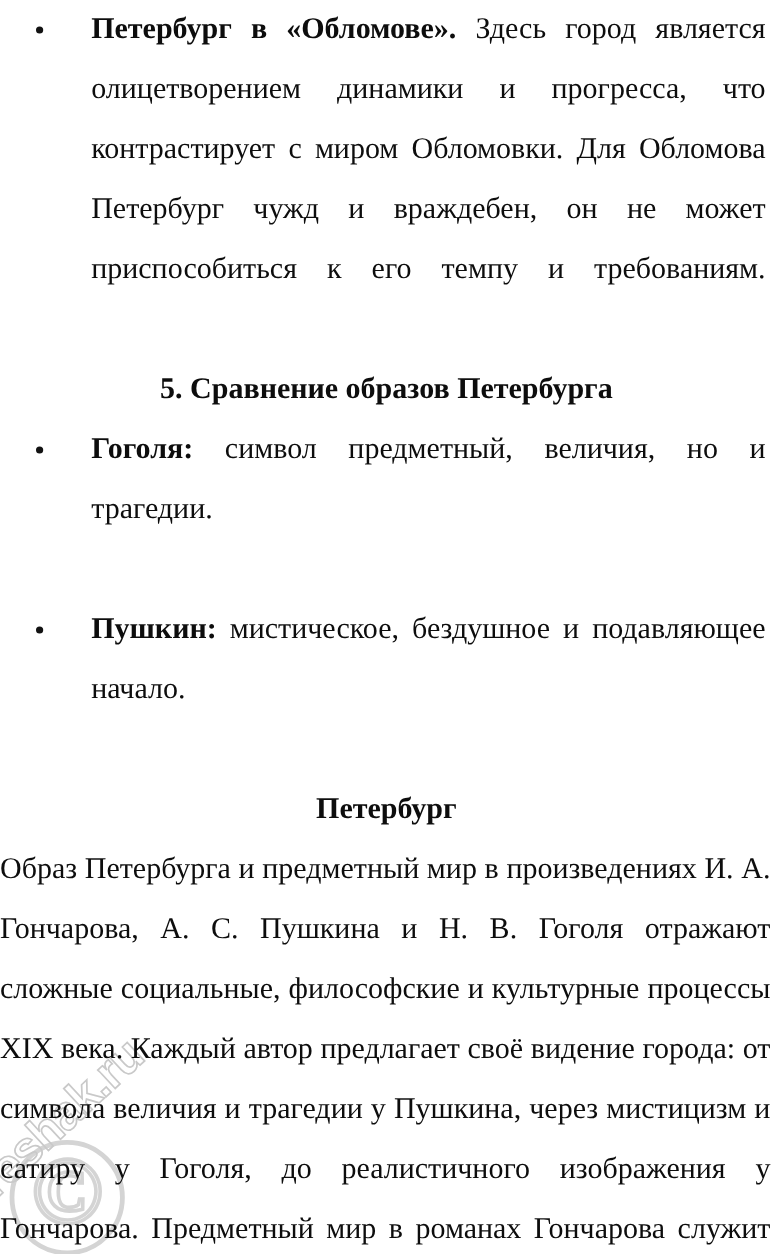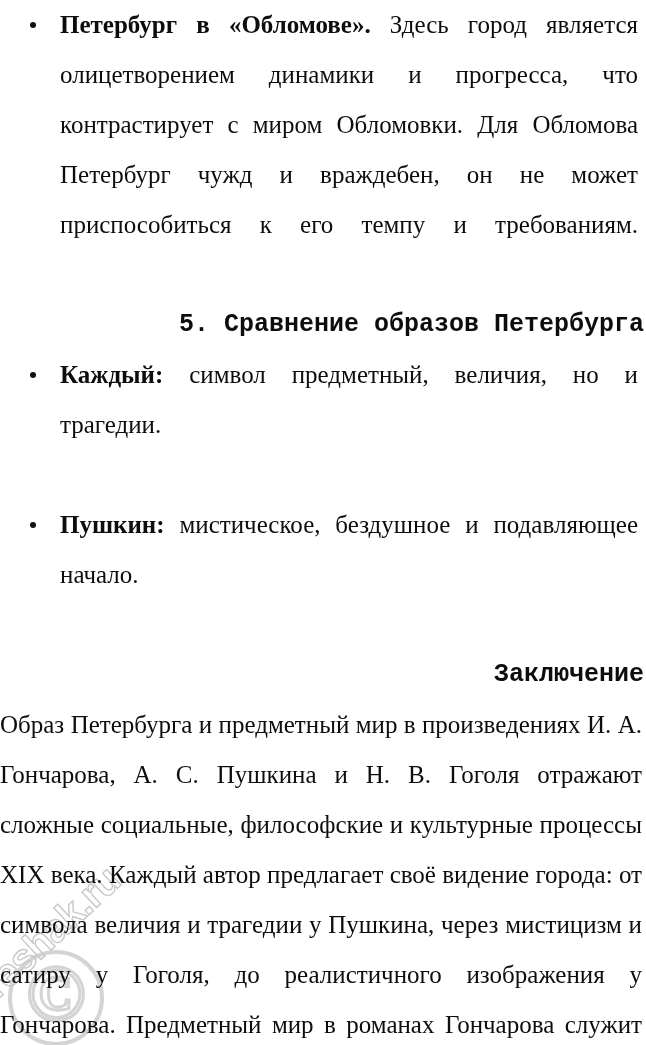--- a/index.html
+++ b/index.html
@@ -92,33 +92,32 @@
     text-align: justify;
     text-justify: inter-word;
     hyphens: none;
     padding-right: 2px;
   }
 
   .heading {
     font-size: 25px;
     line-height: 50px;
     font-weight: 700;
-    text-align: right;
-    font-family: Liberation Mono, monospace;
+    text-align: center;
   }
 
   
   .bullets {
     list-style: none;
     margin: 0;
     padding: 0;
   }
   .bullets > li {
     position: relative;
-    padding-left: 60px;
+    padding-left: 76px;
     padding-right: 6px;
     font-size: 25px;
     line-height: 50px;
     text-align: justify;
     text-justify: inter-word;
   }
   .bullets > li::before {
     content: "";
     position: absolute;
     left: 30px;
@@ -152,22 +151,22 @@
 
   <div class="content">
 
     <ul class="bullets">
       <li><span class="lead">Петербург в «Обломове».</span><span> Здесь город является олицетворением динамики и прогресса, что контрастирует с миром Обломовки. Для Обломова Петербург чужд и враждебен, он не может приспособиться к его темпу и требованиям.</span></li>
     </ul>
 
     <h3 class="heading">5. Сравнение образов Петербурга</h3>
 
     <ul class="bullets">
-      <li><span class="lead">Каждый:</span><span> символ предметный, величия, но и трагедии.</span></li>
+      <li><span class="lead">Гоголя:</span><span> символ предметный, величия, но и трагедии.</span></li>
       <li><span class="lead">Пушкин:</span><span> мистическое, бездушное и подавляющее начало.</span></li>
     </ul>
 
-    <h3 class="heading">Заключение</h3>
+    <h3 class="heading">Петербург</h3>
 
     <p class="para">Образ Петербурга и предметный мир в произведениях И. А. Гончарова, А. С. Пушкина и Н. В. Гоголя отражают сложные социальные, философские и культурные процессы XIX века. Каждый автор предлагает своё видение города: от символа величия и трагедии у Пушкина, через мистицизм и сатиру у Гоголя, до реалистичного изображения у Гончарова. Предметный мир в романах Гончарова служит ключевым инструментом для раскрытия характеров героев и противоречий эпохи.</p>
 
   </div>
 </div>
 
 </body></html>

